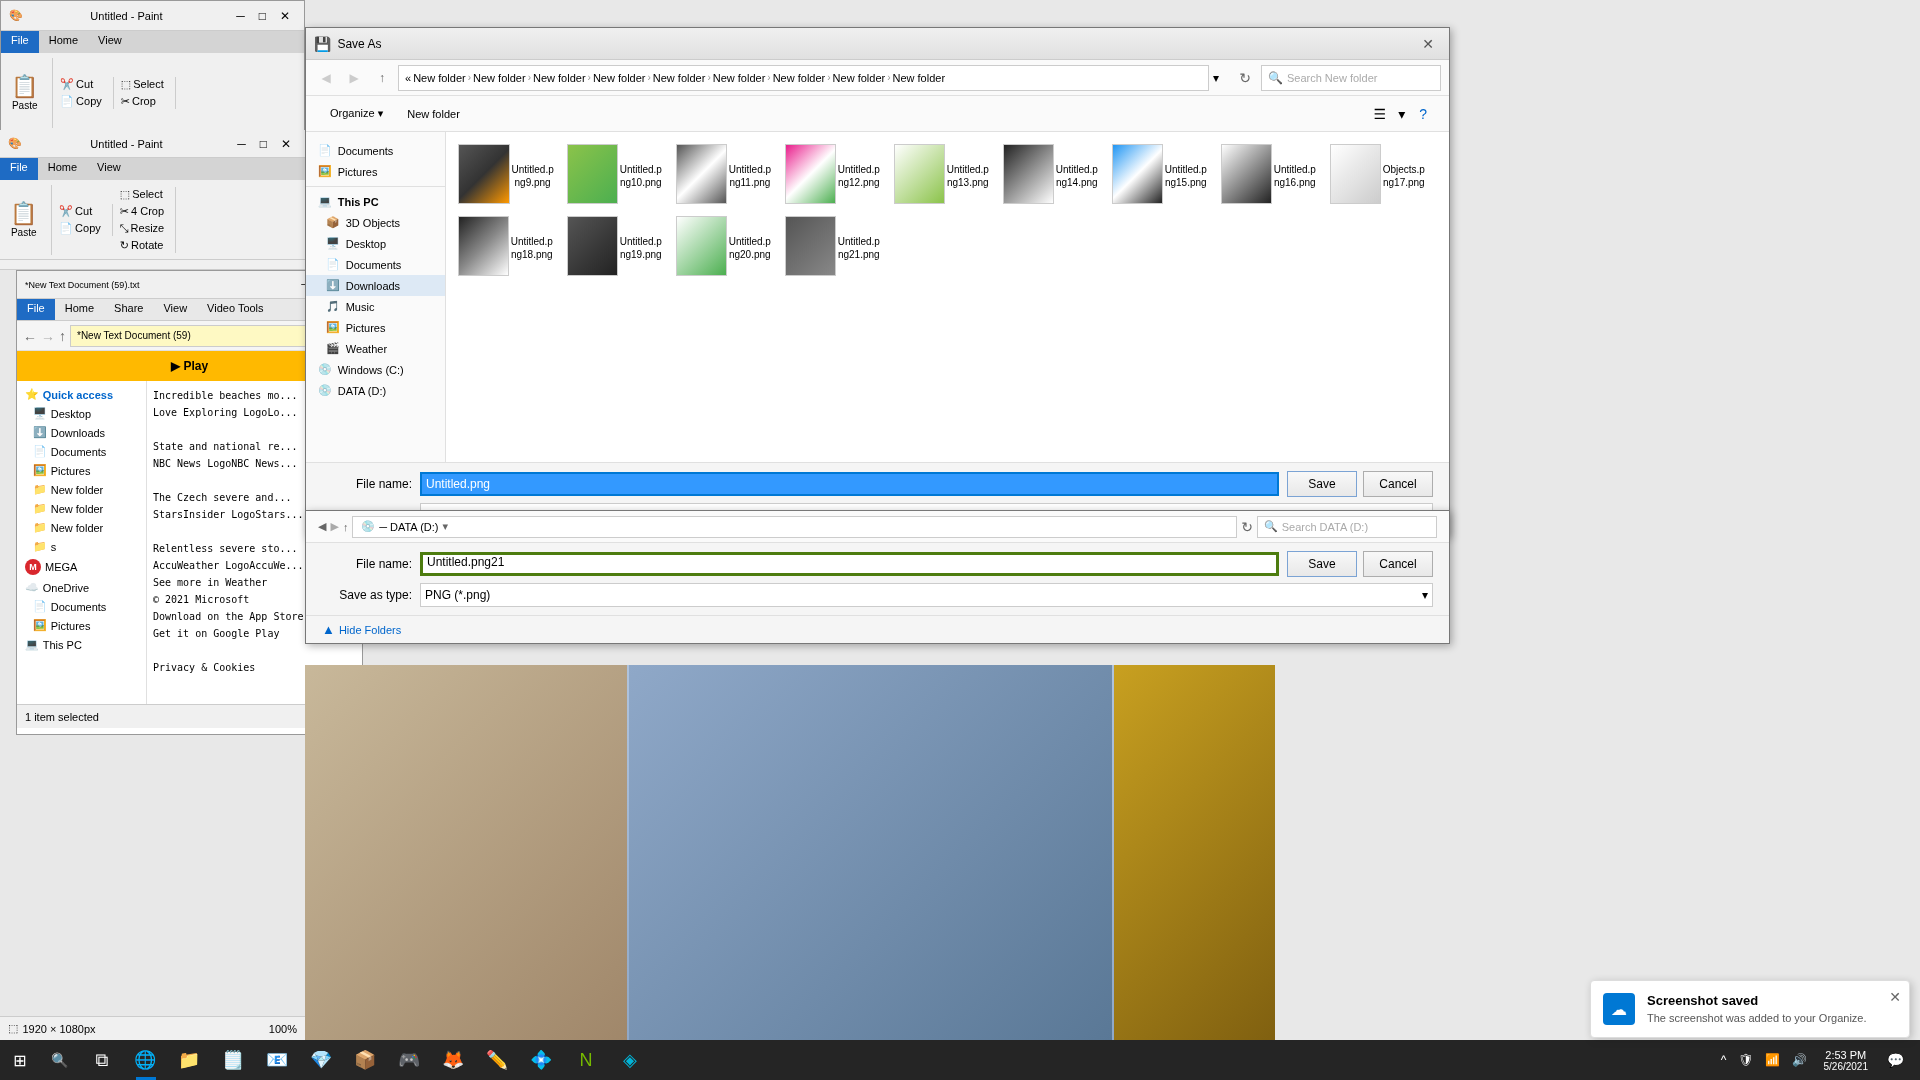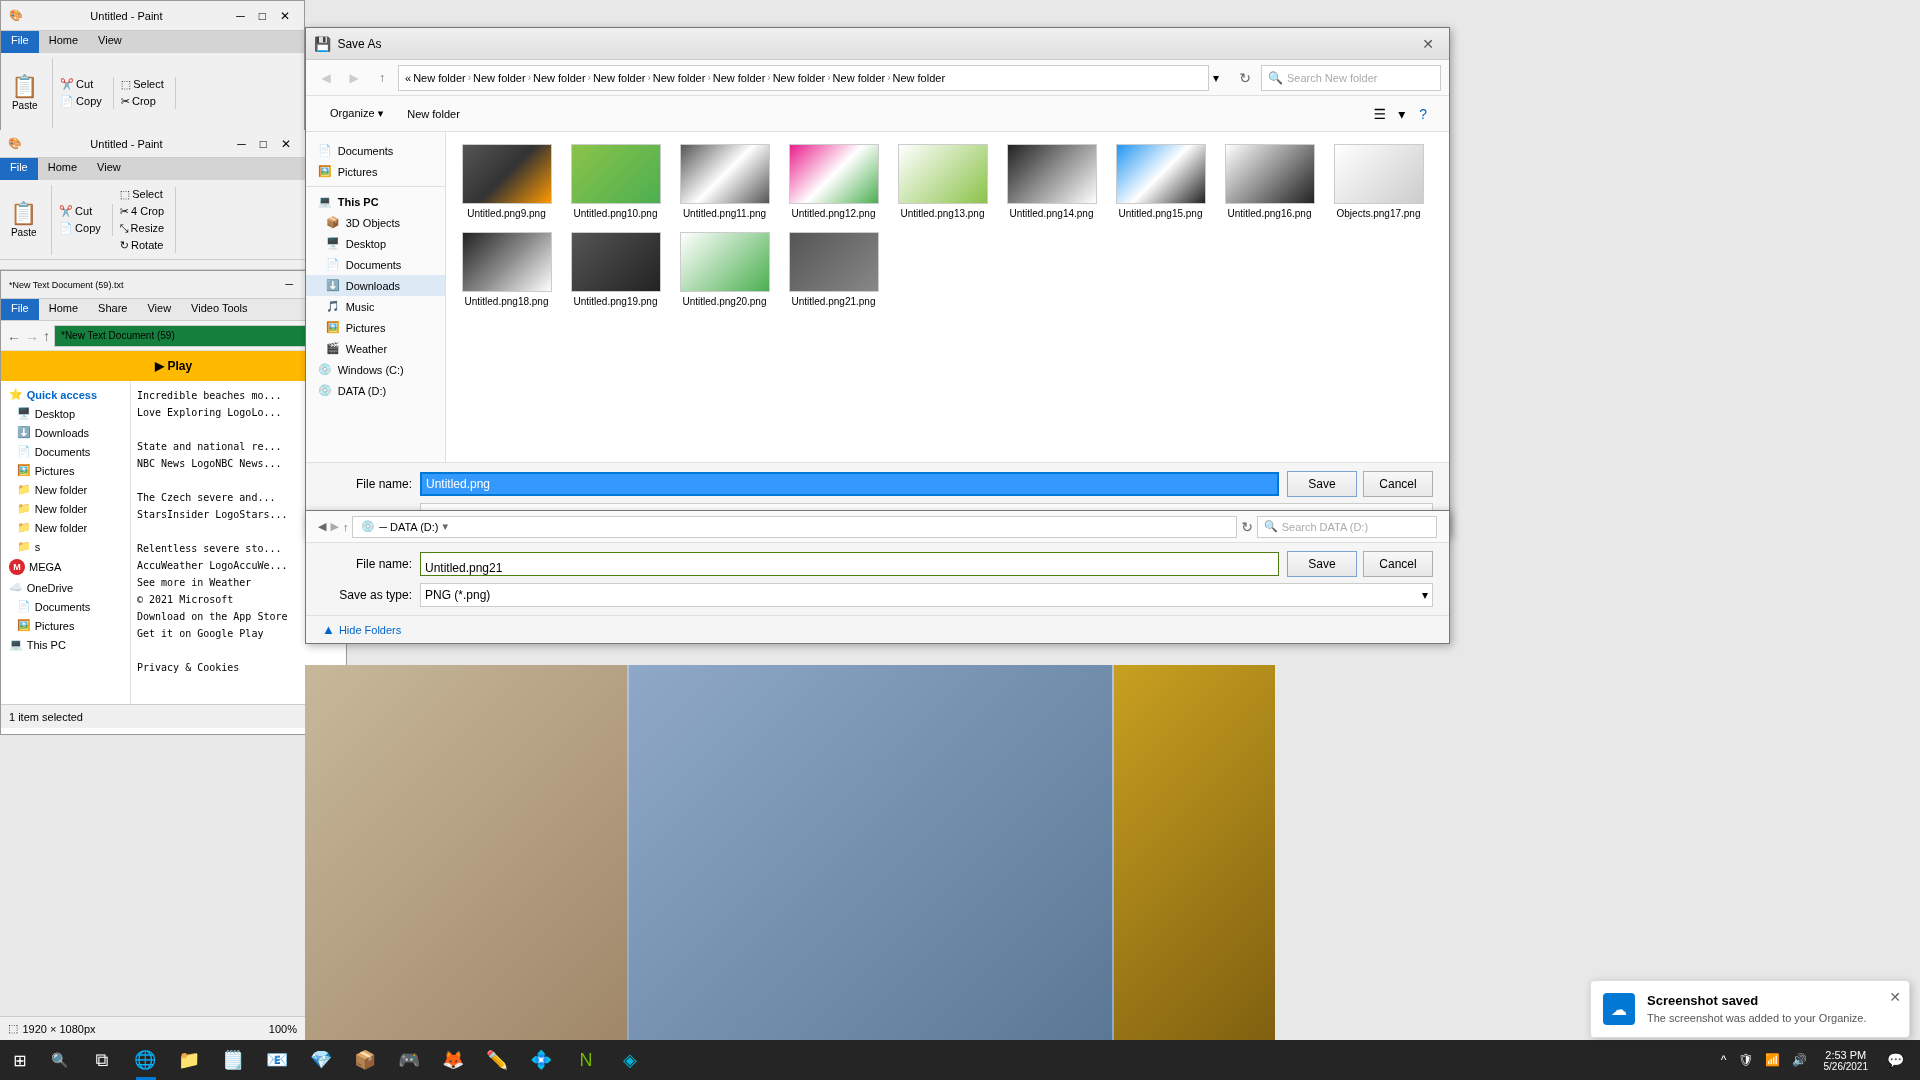--- a/index.html
+++ b/index.html
@@ -61,21 +61,21 @@
       gap: 2px; overflow: hidden;
     }
     .breadcrumb-sep { color: #999; font-size: 10px; }
 
     .dialog-search {
       width: 180px; height: 26px; border: 1px solid #ccc; background: #fff;
       display: flex; align-items: center; padding: 0 6px; font-size: 11px; gap: 4px;
     }
 
     .file-item {
-      width: 105px; display: flex; flex-direction: column; align-items: center;
+      width: 105px; display: flex; flex-direction: row; align-items: center;
       padding: 4px; cursor: pointer; font-size: 10px; text-align: center;
     }
     .file-thumb {
       width: 90px; height: 60px; background: #ddd; border: 1px solid #ccc;
       display: flex; align-items: center; justify-content: center;
       font-size: 9px; overflow: hidden; position: relative;
     }
     .file-name { margin-top: 3px; word-break: break-all; line-height: 1.3; }
 
     .hide-folders-bar {
@@ -256,41 +256,41 @@
           <span>Resize</span>
       </div>
       <div style="display:flex; align-items:center; gap:2px; cursor:pointer; font-size:11px; padding:1px 3px;">
         <span>↻</span>
           <span>Rotate</span>
       </div>
     </div>
   </div>
 </div>
 
-<div class="file-explorer" style="position:absolute; top:270px; left:0; width:347px; height:465px;">
+<div class="file-explorer" style="position:absolute; top:270px; left:16px; width:347px; height:465px;">
   <div style="height:28px; background:#f0f0f0; display:flex; align-items:center; padding:0 8px; font-size:11px; border-bottom:1px solid #ccc; justify-content:space-between;">
     <span style="font-size:9px; flex:1; overflow:hidden; white-space:nowrap; text-overflow:ellipsis;">*New Text Document (59).txt</span>
     <div style="display:flex; gap:2px;">
       <span style="padding:2px 5px; cursor:pointer;">─</span>
       <span style="padding:2px 5px; cursor:pointer;">□</span>
       <span style="padding:2px 5px; cursor:pointer;">✕</span>
     </div>
   </div>
   <div style="display:flex; background:#e8e8e8; height:22px; border-bottom:1px solid #ccc;">
     <div style="padding:3px 10px; font-size:11px; cursor:pointer; background:#1e6bc4; color:#fff;">File</div>
     <div style="padding:3px 10px; font-size:11px; cursor:pointer;">Home</div>
     <div style="padding:3px 10px; font-size:11px; cursor:pointer;">Share</div>
     <div style="padding:3px 10px; font-size:11px; cursor:pointer;">View</div>
     <div style="padding:3px 10px; font-size:11px; cursor:pointer;">Video Tools</div>
   </div>
   <div style="height:30px; background:#f5f5f5; display:flex; align-items:center; padding:0 6px; gap:4px; border-bottom:1px solid #e0e0e0;">
     <span style="cursor:pointer; color:#666; font-size:14px;">←</span>
     <span style="cursor:pointer; color:#aaa; font-size:14px;">→</span>
     <span style="cursor:pointer; color:#666; font-size:14px;">↑</span>
-    <span style="flex:1; background:#15803d; border:1px solid #ccc; height:22px; padding:0 6px; font-size:10px; display:flex; align-items:center; overflow:hidden; white-space:nowrap;">*New Text Document (59)</span>
+    <span style="flex:1; background:#fef9c3; border:1px solid #ccc; height:22px; padding:0 6px; font-size:10px; display:flex; align-items:center; overflow:hidden; white-space:nowrap;">*New Text Document (59)</span>
     <span style="font-size:11px; cursor:pointer; color:#666;">?</span>
   </div>
 
   <div style="height:30px; background:#ffb900; display:flex; align-items:center; justify-content:center; font-size:12px; font-weight:bold; cursor:pointer;">
     <span>▶ Play</span>
   </div>
   <div style="display:flex; height:calc(100% - 140px);">
     <div style="width:130px; background:#fff; border-right:1px solid #e0e0e0; overflow-y:auto; padding:4px 0;">
       <div style="display:flex; align-items:center; gap:4px; padding:3px 8px; cursor:pointer; font-size:11px; color:#0066cc; font-weight:bold;">
         <span>⭐</span>
@@ -584,21 +584,21 @@
     <span style="cursor:pointer; color:#666; font-size:14px;">↻</span>
     <div style="width:180px; height:22px; border:1px solid #ccc; background:#fff; display:flex; align-items:center; padding:0 6px; font-size:11px; gap:4px;">
       <span style="color:#aaa;">🔍</span>
       <span style="color:#aaa;">Search DATA (D:)</span>
     </div>
   </div>
 
   <div style="padding:8px 16px; background:#f5f5f5; display:flex; flex-direction:column; gap:6px;">
     <div style="display:flex; align-items:center; gap:8px;">
       <span style="width:90px; text-align:right; font-size:12px;">File name:</span>
-      <div style="flex:1; height:24px; border:1px solid #4d7c0f; background:#fff; padding:0 4px; font-size:12px; display:flex; align-items:flex-end;">
+      <div style="flex:1; height:24px; border:3px solid #4d7c0f; background:#fff; padding:0 4px; font-size:12px; display:flex; align-items:flex-start;">
         <span>Untitled.png21</span>
       </div>
       <div style="display:flex; gap:6px; flex-shrink:0;">
         <button class="dialog-btn primary">Save</button>
         <button class="dialog-btn">Cancel</button>
       </div>
     </div>
     <div style="display:flex; align-items:center; gap:8px;">
       <span style="width:90px; text-align:right; font-size:12px;">Save as type:</span>
       <div style="flex:1; height:24px; border:1px solid #ccc; background:#fff; padding:0 4px; font-size:12px; display:flex; align-items:center; justify-content:space-between; cursor:pointer;">

